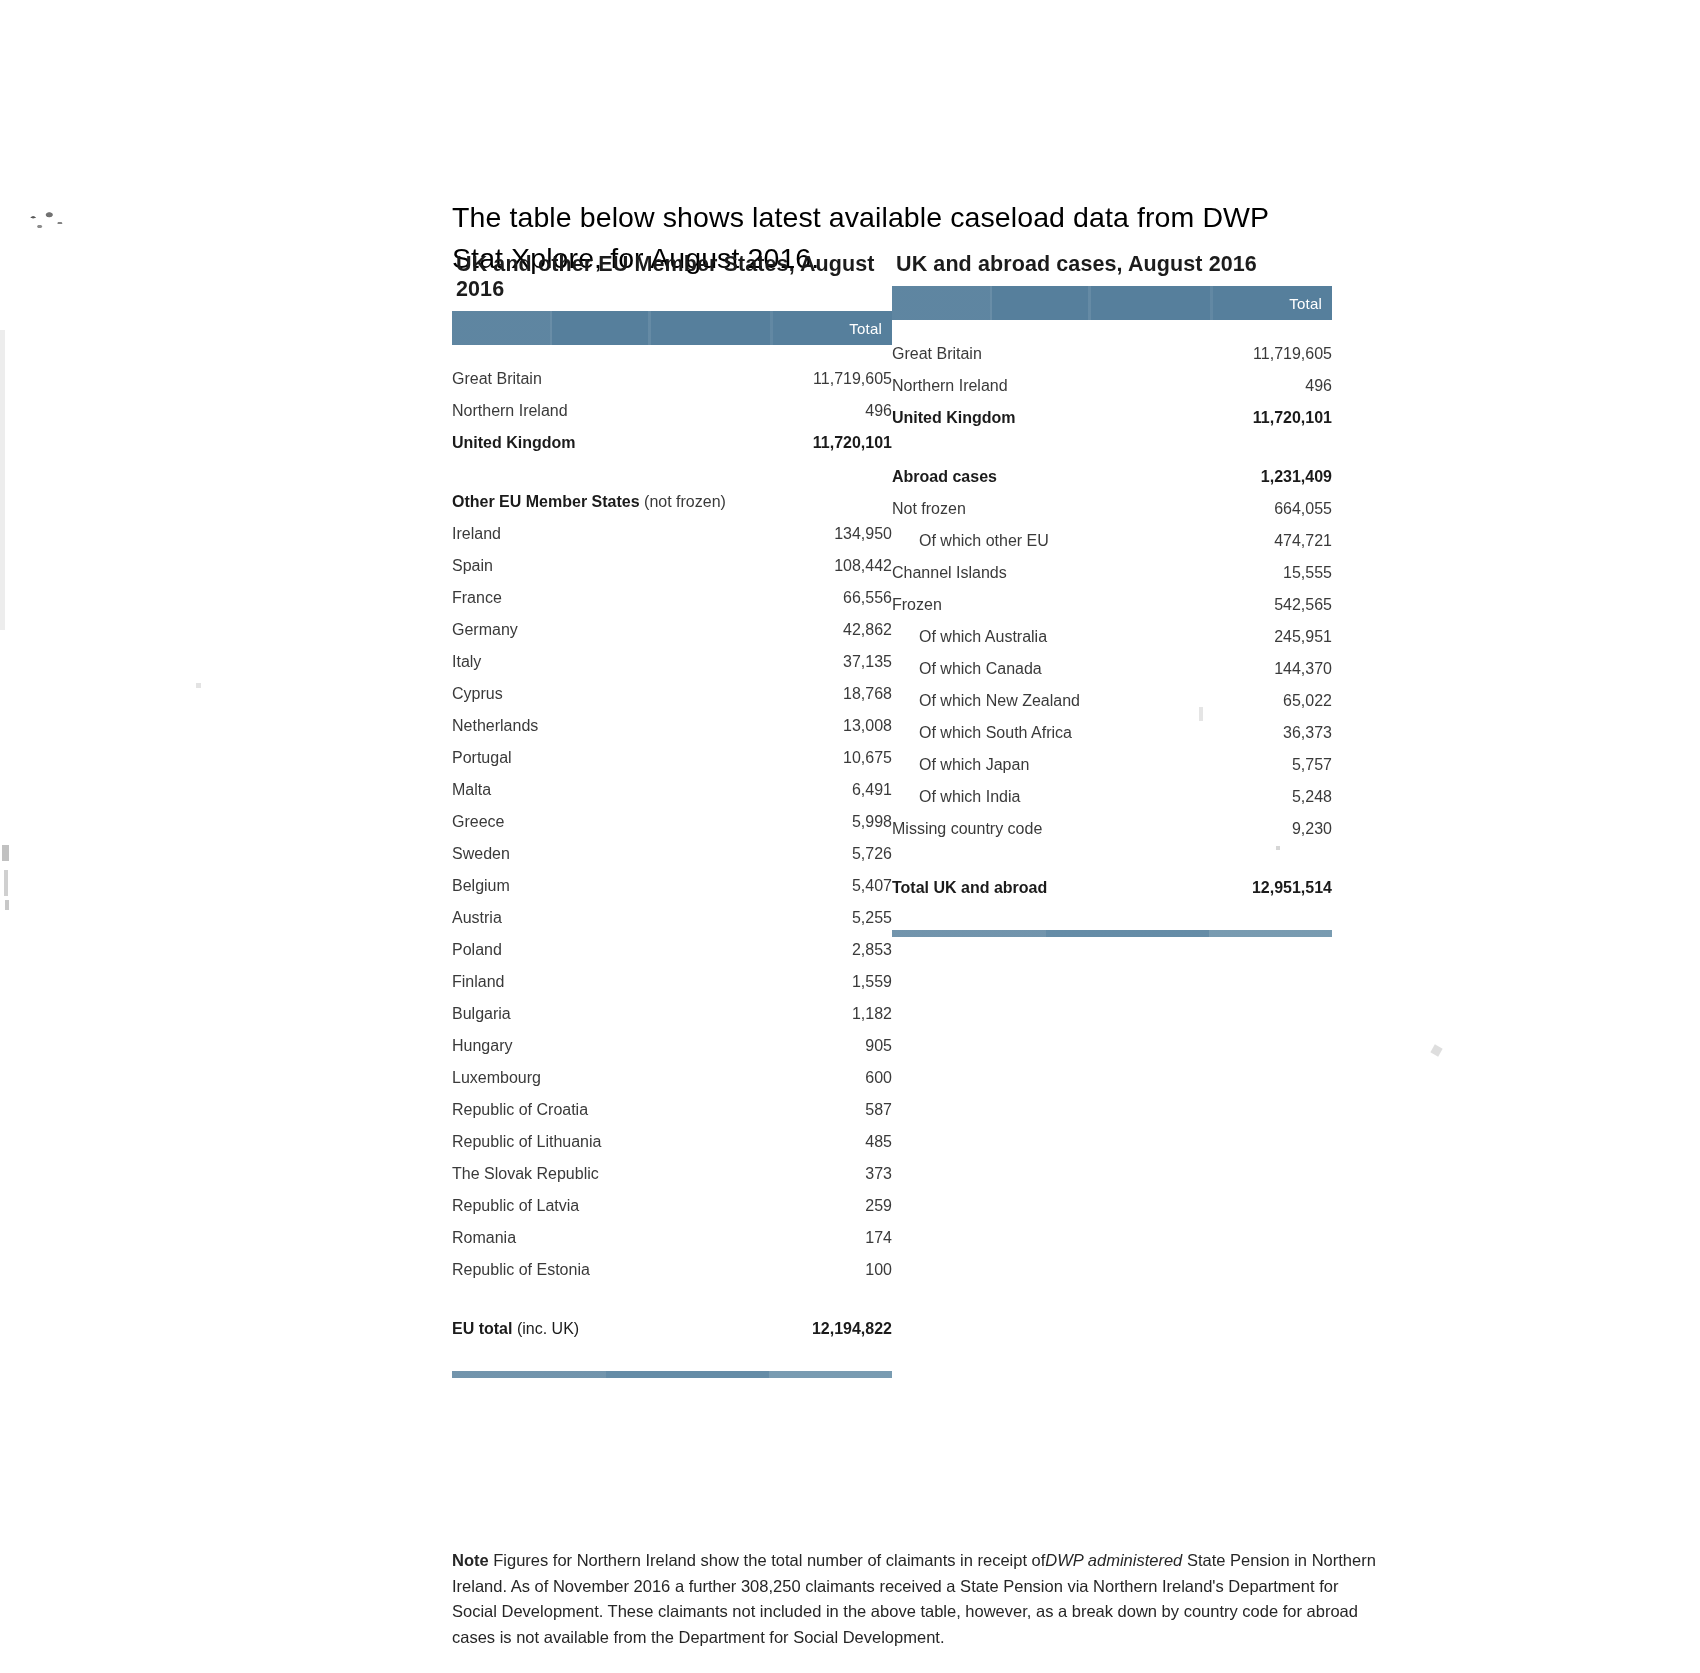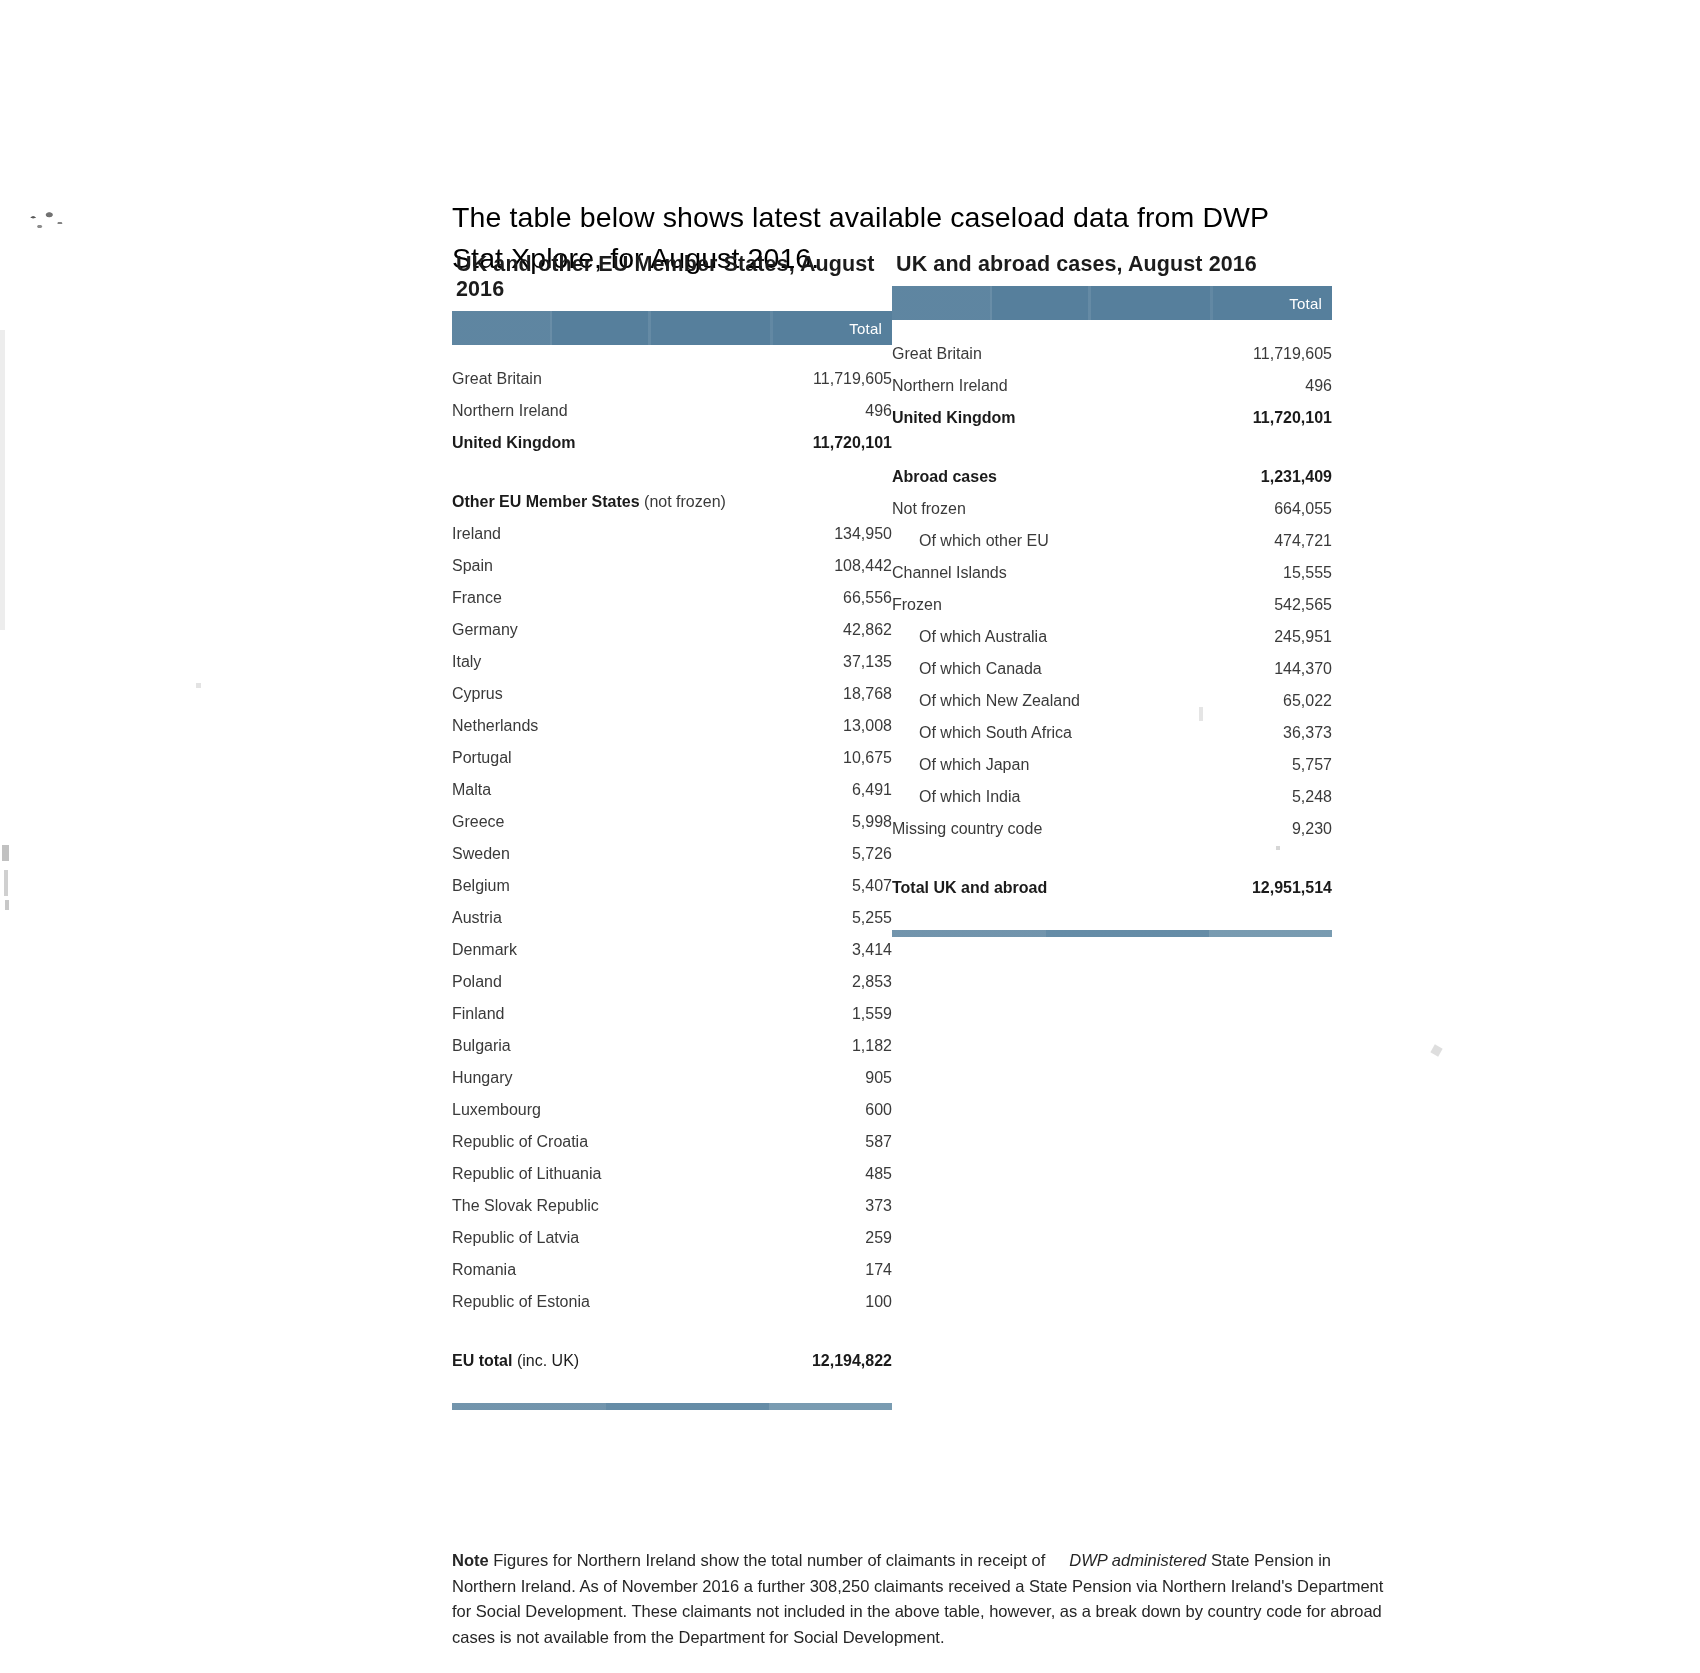--- a/index.html
+++ b/index.html
@@ -148,21 +148,21 @@
     position: absolute;
     left: 0;
     top: 1548px;
     width: 935px;
     font-size: 16.5px;
     line-height: 25.5px;
     color: #262626;
     font-family: "Liberation Sans", sans-serif;
   }
   #footnotes .lead { font-weight: bold; }
-  #footnotes .ital { font-style: italic; padding-left: 24px; }
+  #footnotes .ital { font-style: italic; }
   #note-block { margin: 0 0 20px 0; }
   #source-block { margin: 0; }
 </style>
 </head>
 <body>
 
 <div class="scan-artifact" id="artifact-topleft"></div>
 <div class="scan-artifact" id="artifact-edge-1"></div>
 <div class="scan-artifact" id="artifact-edge-2"></div>
 <div class="scan-artifact" id="artifact-edge-3"></div>
@@ -255,24 +255,20 @@
             </div>
             <div class="row">
               <span class="label">Belgium</span>
               <span class="value">5,407</span>
             </div>
             <div class="row">
               <span class="label">Austria</span>
               <span class="value">5,255</span>
             </div>
             <div class="row">
-              <span class="label">Denmark</span>
-              <span class="value">3,414</span>
-            </div>
-            <div class="row">
               <span class="label">Poland</span>
               <span class="value">2,853</span>
             </div>
             <div class="row">
               <span class="label">Finland</span>
               <span class="value">1,559</span>
             </div>
             <div class="row">
               <span class="label">Bulgaria</span>
               <span class="value">1,182</span>

